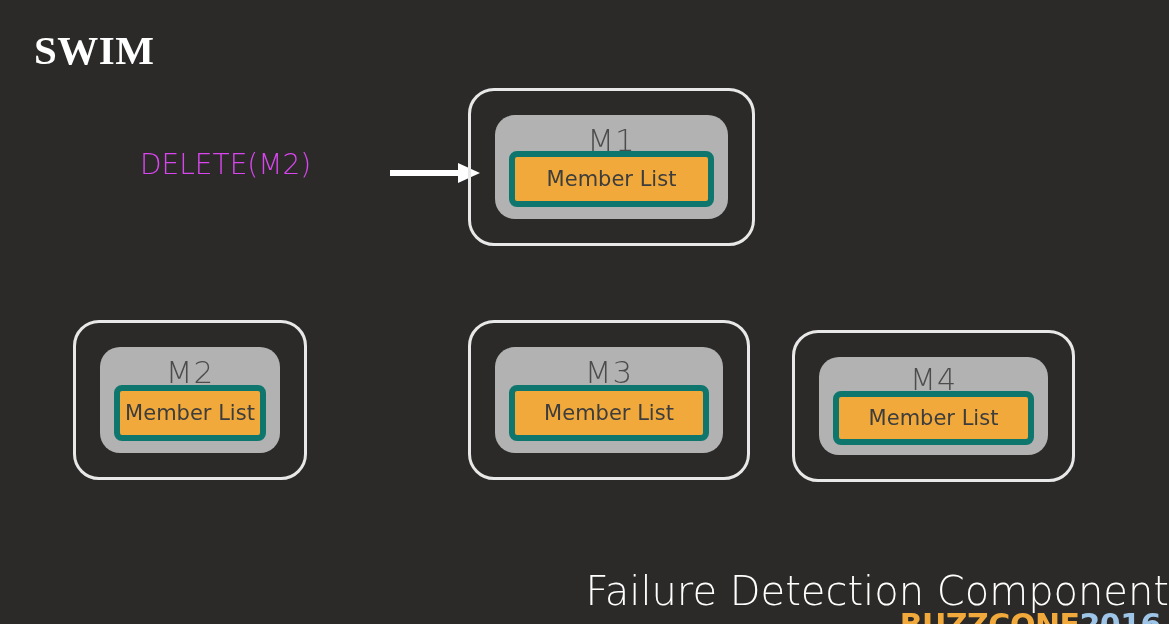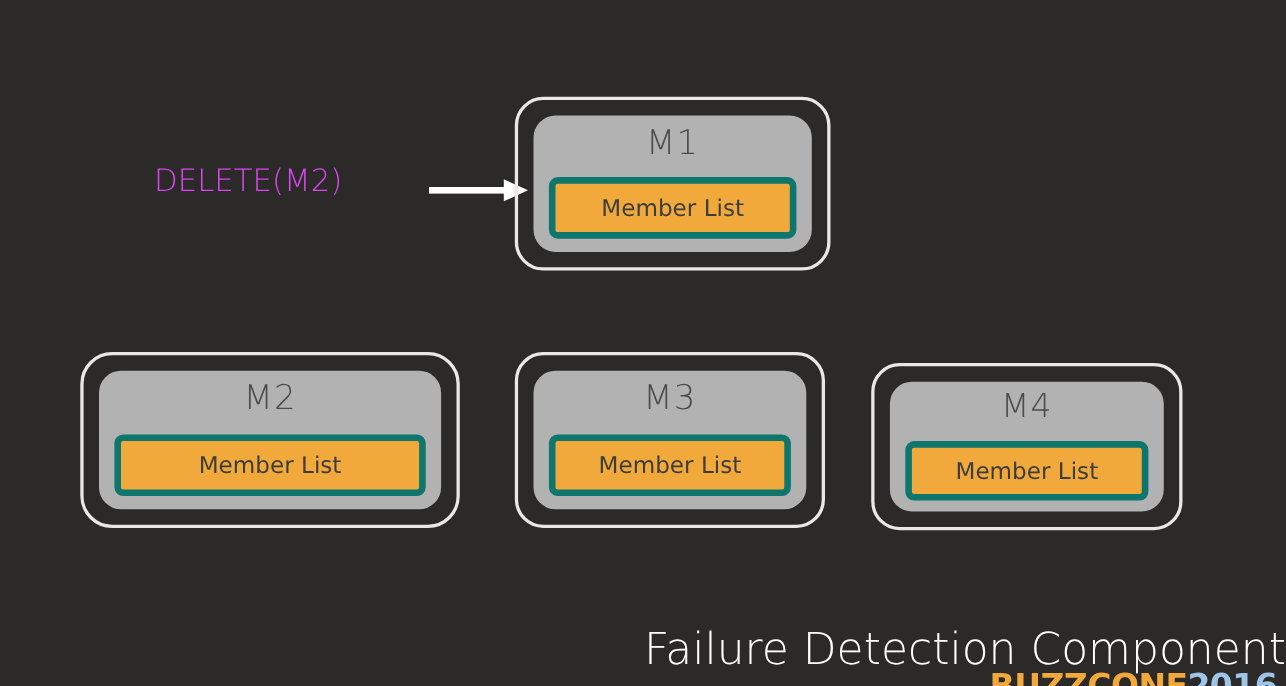--- a/index.html
+++ b/index.html
@@ -75,22 +75,23 @@
     border-top: 10px solid transparent;
     border-bottom: 10px solid transparent;
     border-left: 22px solid #ffffff;
   }
 
   
   .node {
     position: absolute;
     border: 3px solid #e8e8e8;
     border-radius: 26px;
-    padding: 14px;
+    padding: 24px;
     background: transparent;
+    text-decoration: underline;
   }
   .node-inner {
     width: 100%;
     height: 100%;
     background: #b2b2b2;
     border-radius: 20px;
     position: relative;
     display: flex;
     flex-direction: column;
     align-items: center;
@@ -120,21 +121,21 @@
   .member-list-label {
     font-family: "DejaVu Sans", "Liberation Sans", sans-serif;
     font-weight: 400;
     font-size: 21px;
     color: #3d3d3d;
     line-height: 1;
   }
 
   
   #node-m1 { left: 468px; top: 88px;  width: 287px; height: 158px; }
-  #node-m2 { left: 73px;  top: 320px; width: 345px; height: 160px; border-radius: 29px; }
+  #node-m2 { left: 73px;  top: 320px; width: 234px; height: 160px; }
   #node-m3 { left: 468px; top: 320px; width: 282px; height: 160px; }
   #node-m4 { left: 792px; top: 330px; width: 283px; height: 152px; }
 
   #node-m4 .node-title { font-size: 30px; margin-top: 8px; }
   #node-m4 .member-list { height: 54px; bottom: 10px; }
 
   
   .caption {
     position: absolute;
     left: 0;
@@ -162,20 +163,21 @@
     overflow: hidden;
   }
   .conf-logo .part-a { color: #f0a93a; }
   .conf-logo .part-b { color: #9ec5e8; }
 </style>
 </head>
 <body>
 
 <div id="slide">
 
+  <div class="slide-title">SWIM</div>
 
   <div class="msg-label">DELETE(M2)</div>
 
   <div class="arrow">
     <div class="shaft"></div>
     <div class="head"></div>
   </div>
 
   <div class="node" id="node-m1">
     <div class="node-inner">

